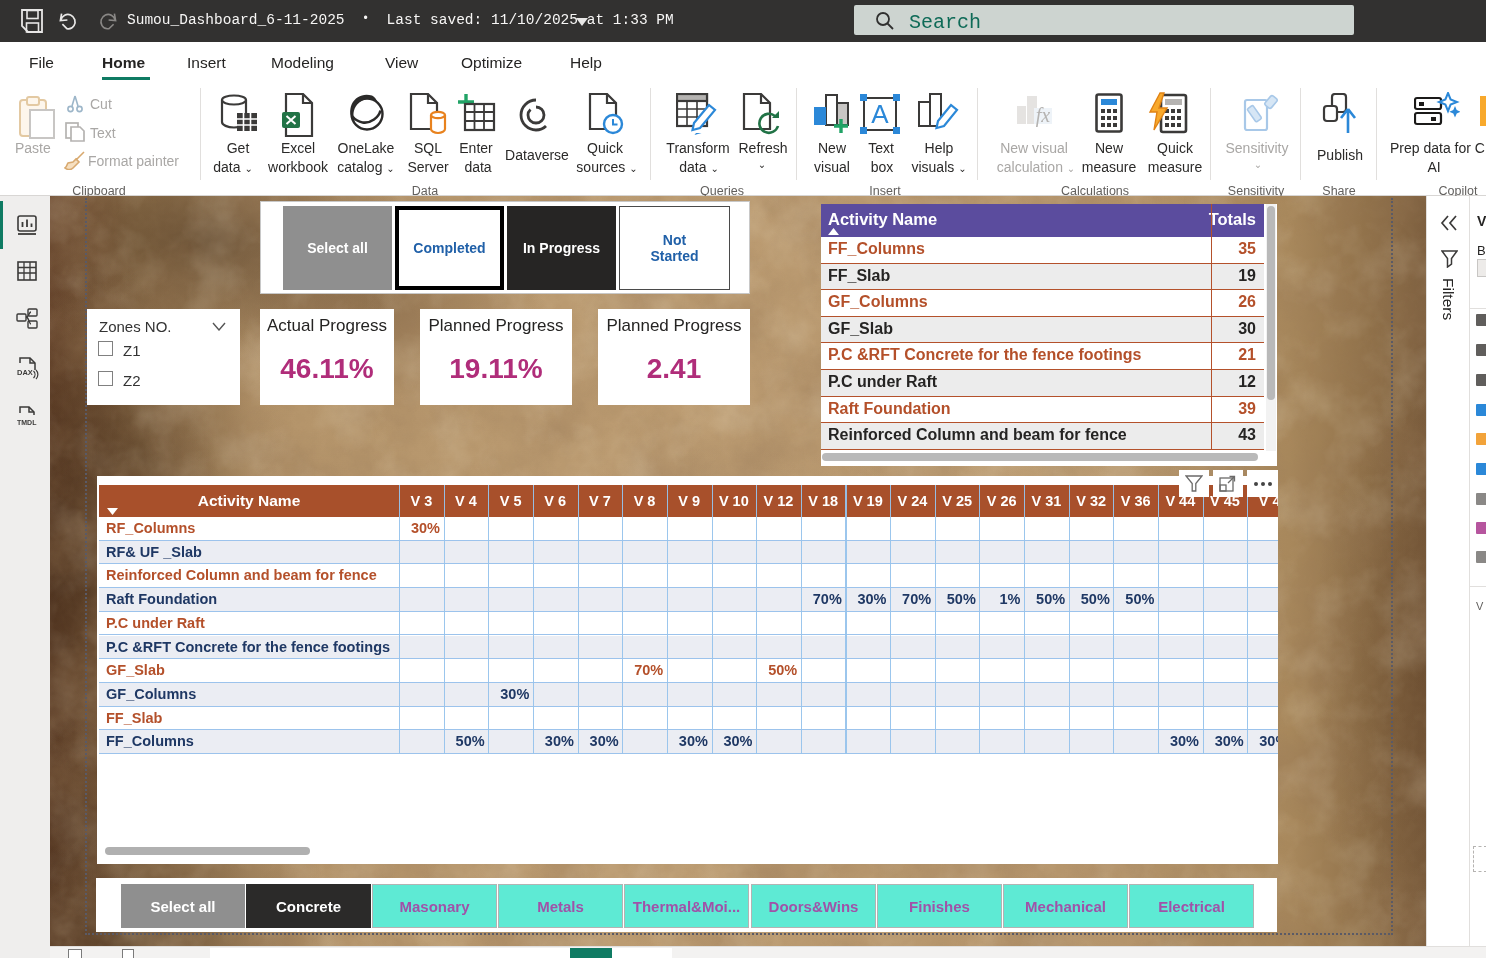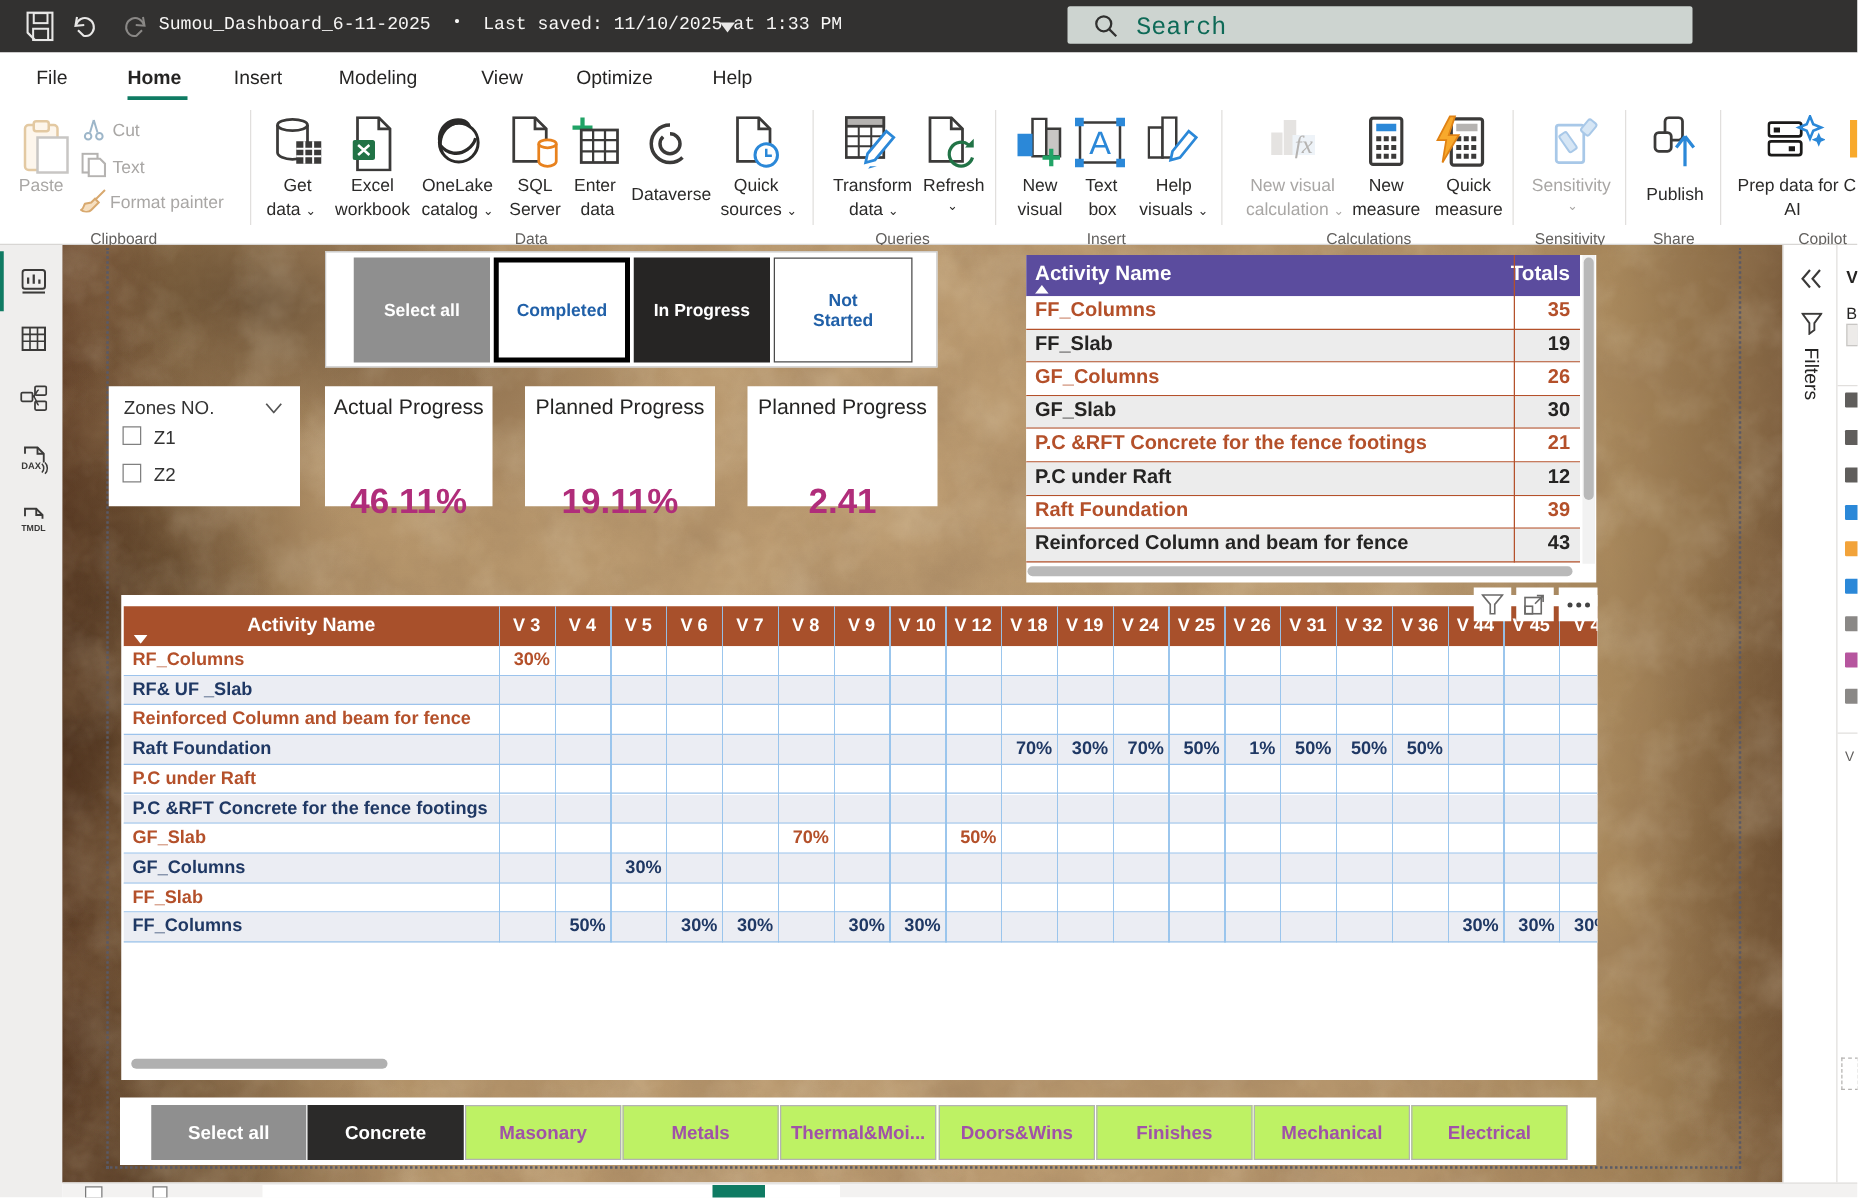--- a/index.html
+++ b/index.html
@@ -39,36 +39,36 @@
       linear-gradient(90deg, #6e4a30 0px, #997a52 90px, #b4946a 200px, #bc9c72 45%, #b5956c 78%, #a8885c 90%, #8f7049 96%, #7c5e3e 100%);
   }
   #canvas svg.noise { position:absolute; left:0; top:0; }
   #page-border { left:35px; top:2px; width:1308px; height:737px; border:2px dotted #5a5a66; border-top:none; }
   .vis { position:absolute; background:#fff; }
   
   .sl-btn { position:absolute; top:4px; height:84px; font-weight:bold; font-size:14px;
             display:flex; align-items:center; justify-content:center; text-align:center; }
   
   .card-title { position:absolute; left:0; width:100%; top:7px; text-align:center; font-size:17px; color:#252423; }
-  .card-val { position:absolute; left:0; width:100%; top:44px; text-align:center; font-size:28px; font-weight:bold; color:#b02d7a;margin-top:32px; }
+  .card-val { position:absolute; left:0; width:100%; top:44px; text-align:center; font-size:28px; font-weight:bold; color:#b02d7a; }
   
   .t-row { position:absolute; left:0; width:443px; height:26.6px; border-bottom:1px solid #b4512b; font-size:16px; font-weight:bold; }
   .t-name { position:absolute; left:7px; top:3px; }
   .t-num { position:absolute; right:8px; top:3px; }
   
   .m-row { position:absolute; left:0; width:1179px; height:23.7px; border-bottom:1px solid #9cc3ec; font-size:14.5px; font-weight:bold; }
   .m-name { position:absolute; left:7px; top:3px; white-space:nowrap; }
   .m-val { position:absolute; top:3px; width:40px; text-align:right; }
   .rust { color:#b4502a; }
   .navy { color:#1f3864; }
   .mh-lab { position:absolute; top:8px; width:44.65px; text-align:center; color:#fff; font-weight:bold; font-size:14.5px; }
   
   .b-btn { position:absolute; top:6px; height:44px; display:flex; align-items:center; justify-content:center;
            font-weight:bold; font-size:15px; }
-  .b-white { background:#bef264; border:1px solid #b3b3b3; color:#a052a8; }
+  .b-white { background:#5eead4; border:1px solid #b3b3b3; color:#a052a8; }
   
   #filters-rail { left:1426px; top:196px; width:43px; height:750px; background:#fff; border-left:1px solid #e1dfdd; }
   #vizrail { left:1469px; top:196px; width:17px; height:750px; background:#fff; border-left:1px solid #e1dfdd; }
   
   #bottombar { left:50px; top:946px; width:1436px; height:12px; background:#f3f2f1; border-top:1px solid #e1dfdd; }
 </style>
 </head>
 <body>
 
 <div class="abs" id="titlebar">

